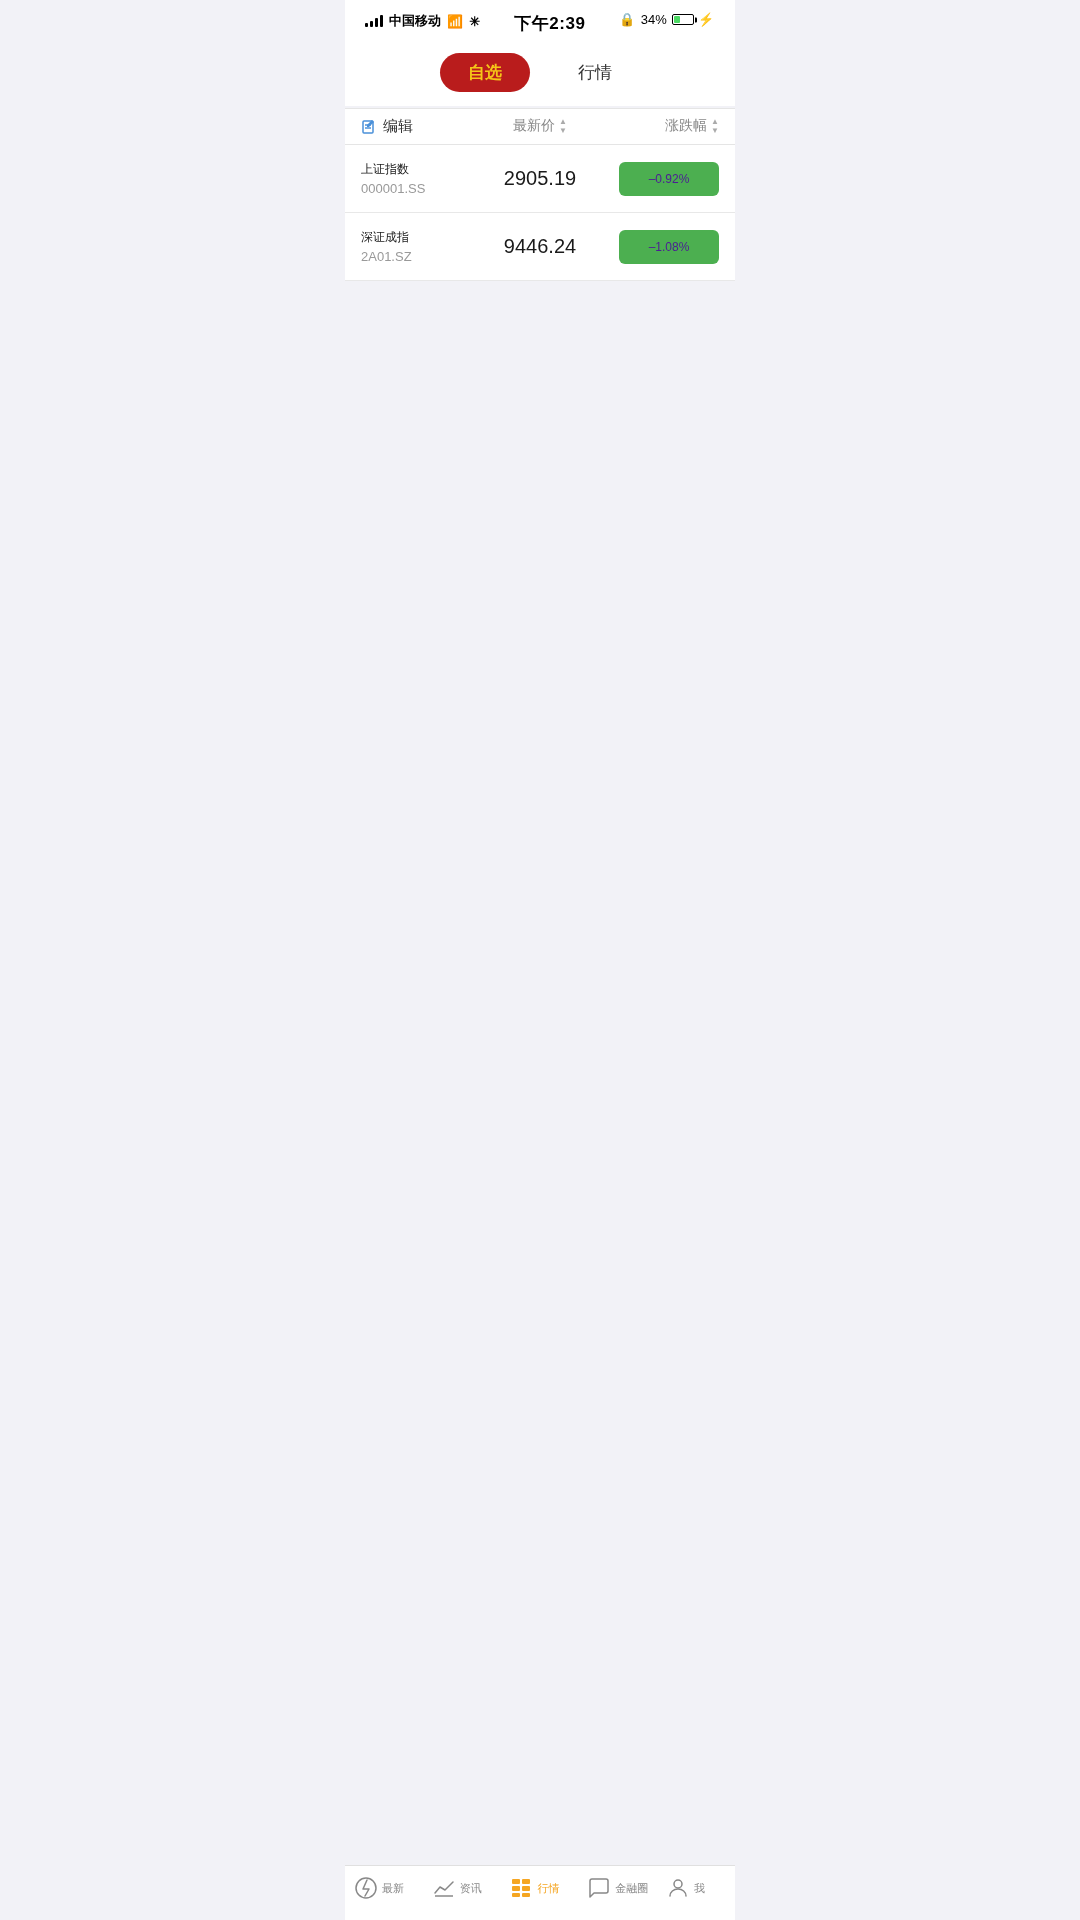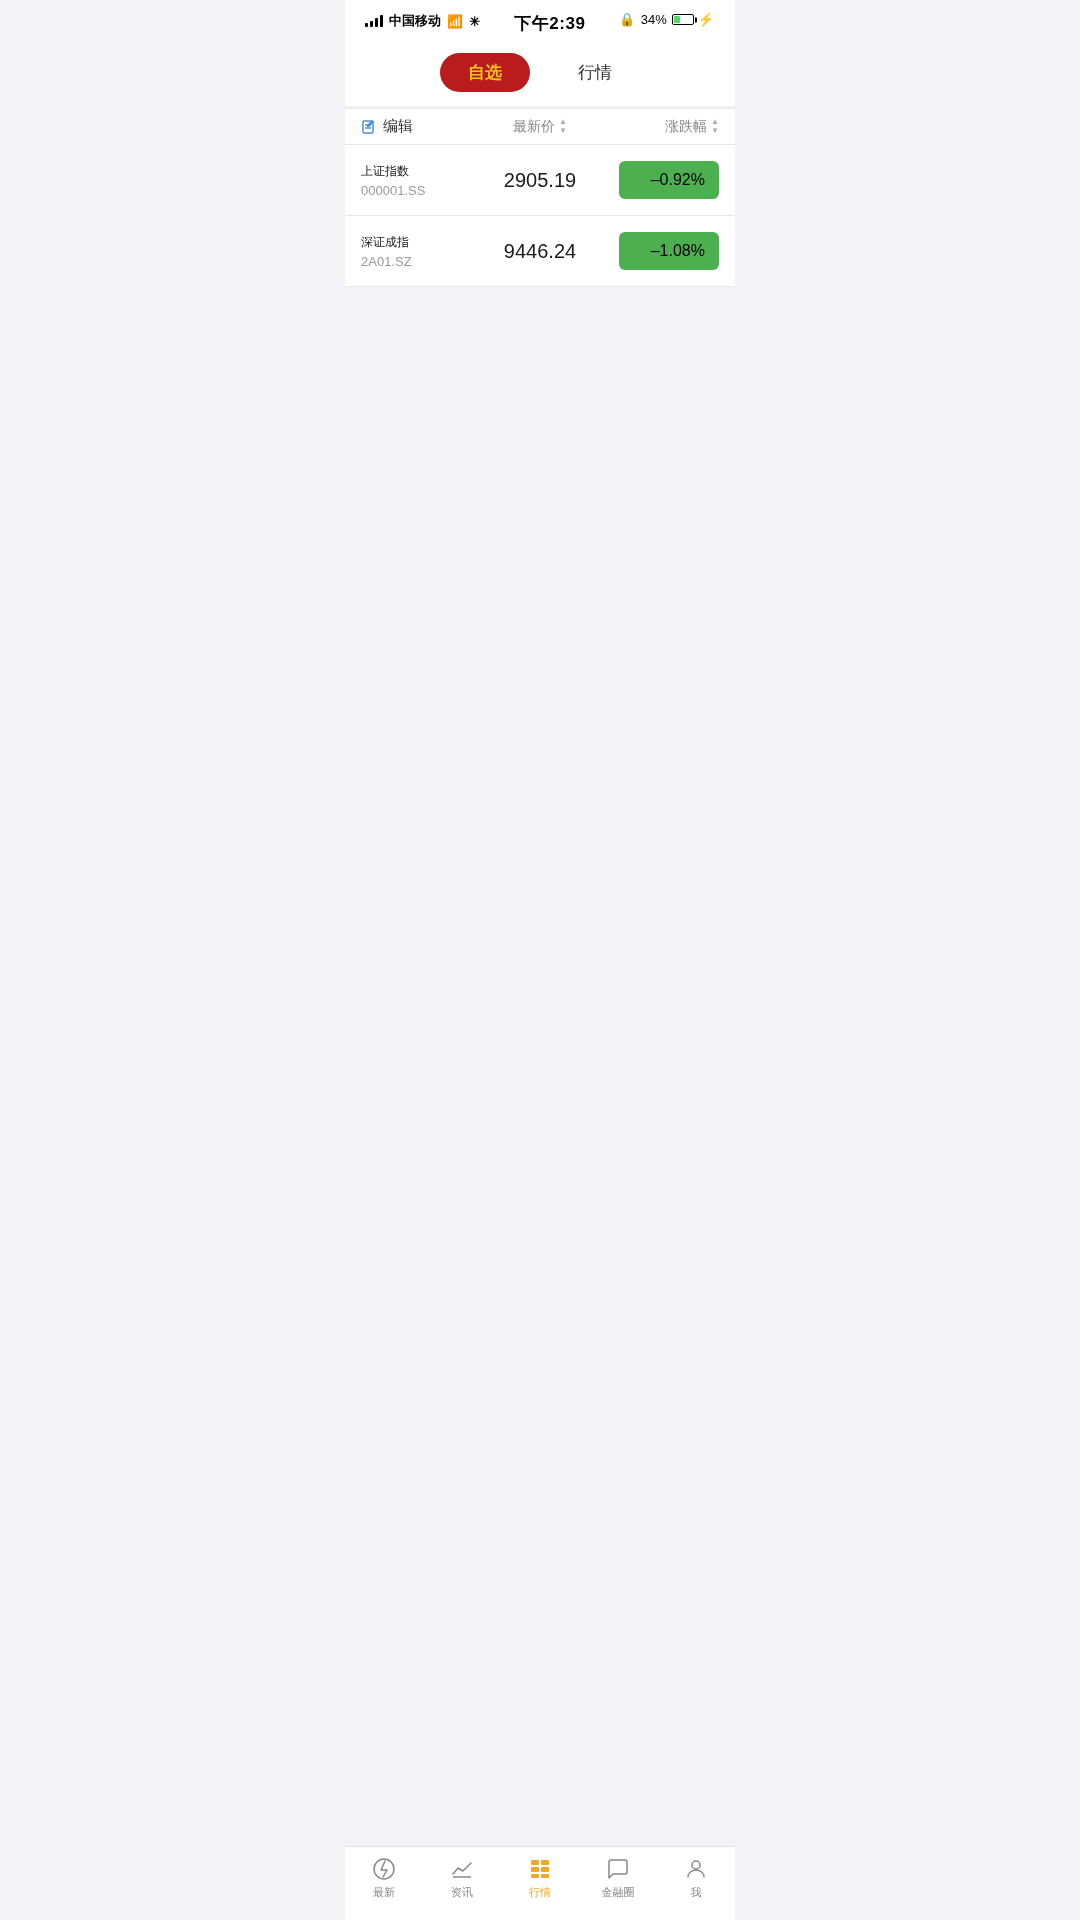--- a/index.html
+++ b/index.html
@@ -127,21 +127,21 @@
     .tab-btn.active {
       background: #b91c1c;
       color: #f5c518;
       font-weight: 600;
     }
 
     
     .col-headers {
       background: #fff;
       display: flex;
-      align-items: center;
+      align-items: flex-start;
       padding: 8px 16px;
       border-bottom: 1px solid #e5e5e5;
       border-top: 1px solid #e5e5e5;
       margin-top: 2px;
     }
 
     .col-edit {
       display: flex;
       align-items: center;
       gap: 6px;
@@ -228,27 +228,27 @@
     }
 
     .stock-change {
       flex: 1;
       display: flex;
       justify-content: flex-end;
     }
 
     .change-badge {
       background: #4caf50;
-      color: #000000;
-      font-size: 16px;
+      color: #4c1d95;
+      font-size: 12px;
       font-weight: 500;
       padding: 10px 14px;
       border-radius: 6px;
       min-width: 100px;
-      text-align: right;
+      text-align: center;
     }
 
     
     .empty-area {
       background: #f2f2f7;
       flex: 1;
       min-height: 480px;
     }
 
     
@@ -260,21 +260,21 @@
       width: 390px;
       background: #fff;
       border-top: 1px solid #e0e0e0;
       display: flex;
       justify-content: space-around;
       padding: 10px 0 20px;
     }
 
     .nav-item {
       display: flex;
-      flex-direction: column;
+      flex-direction: row;
       align-items: center;
       gap: 4px;
       cursor: pointer;
       min-width: 60px;
     }
 
     .nav-label {
       font-size: 11px;
       color: #888;
     }

